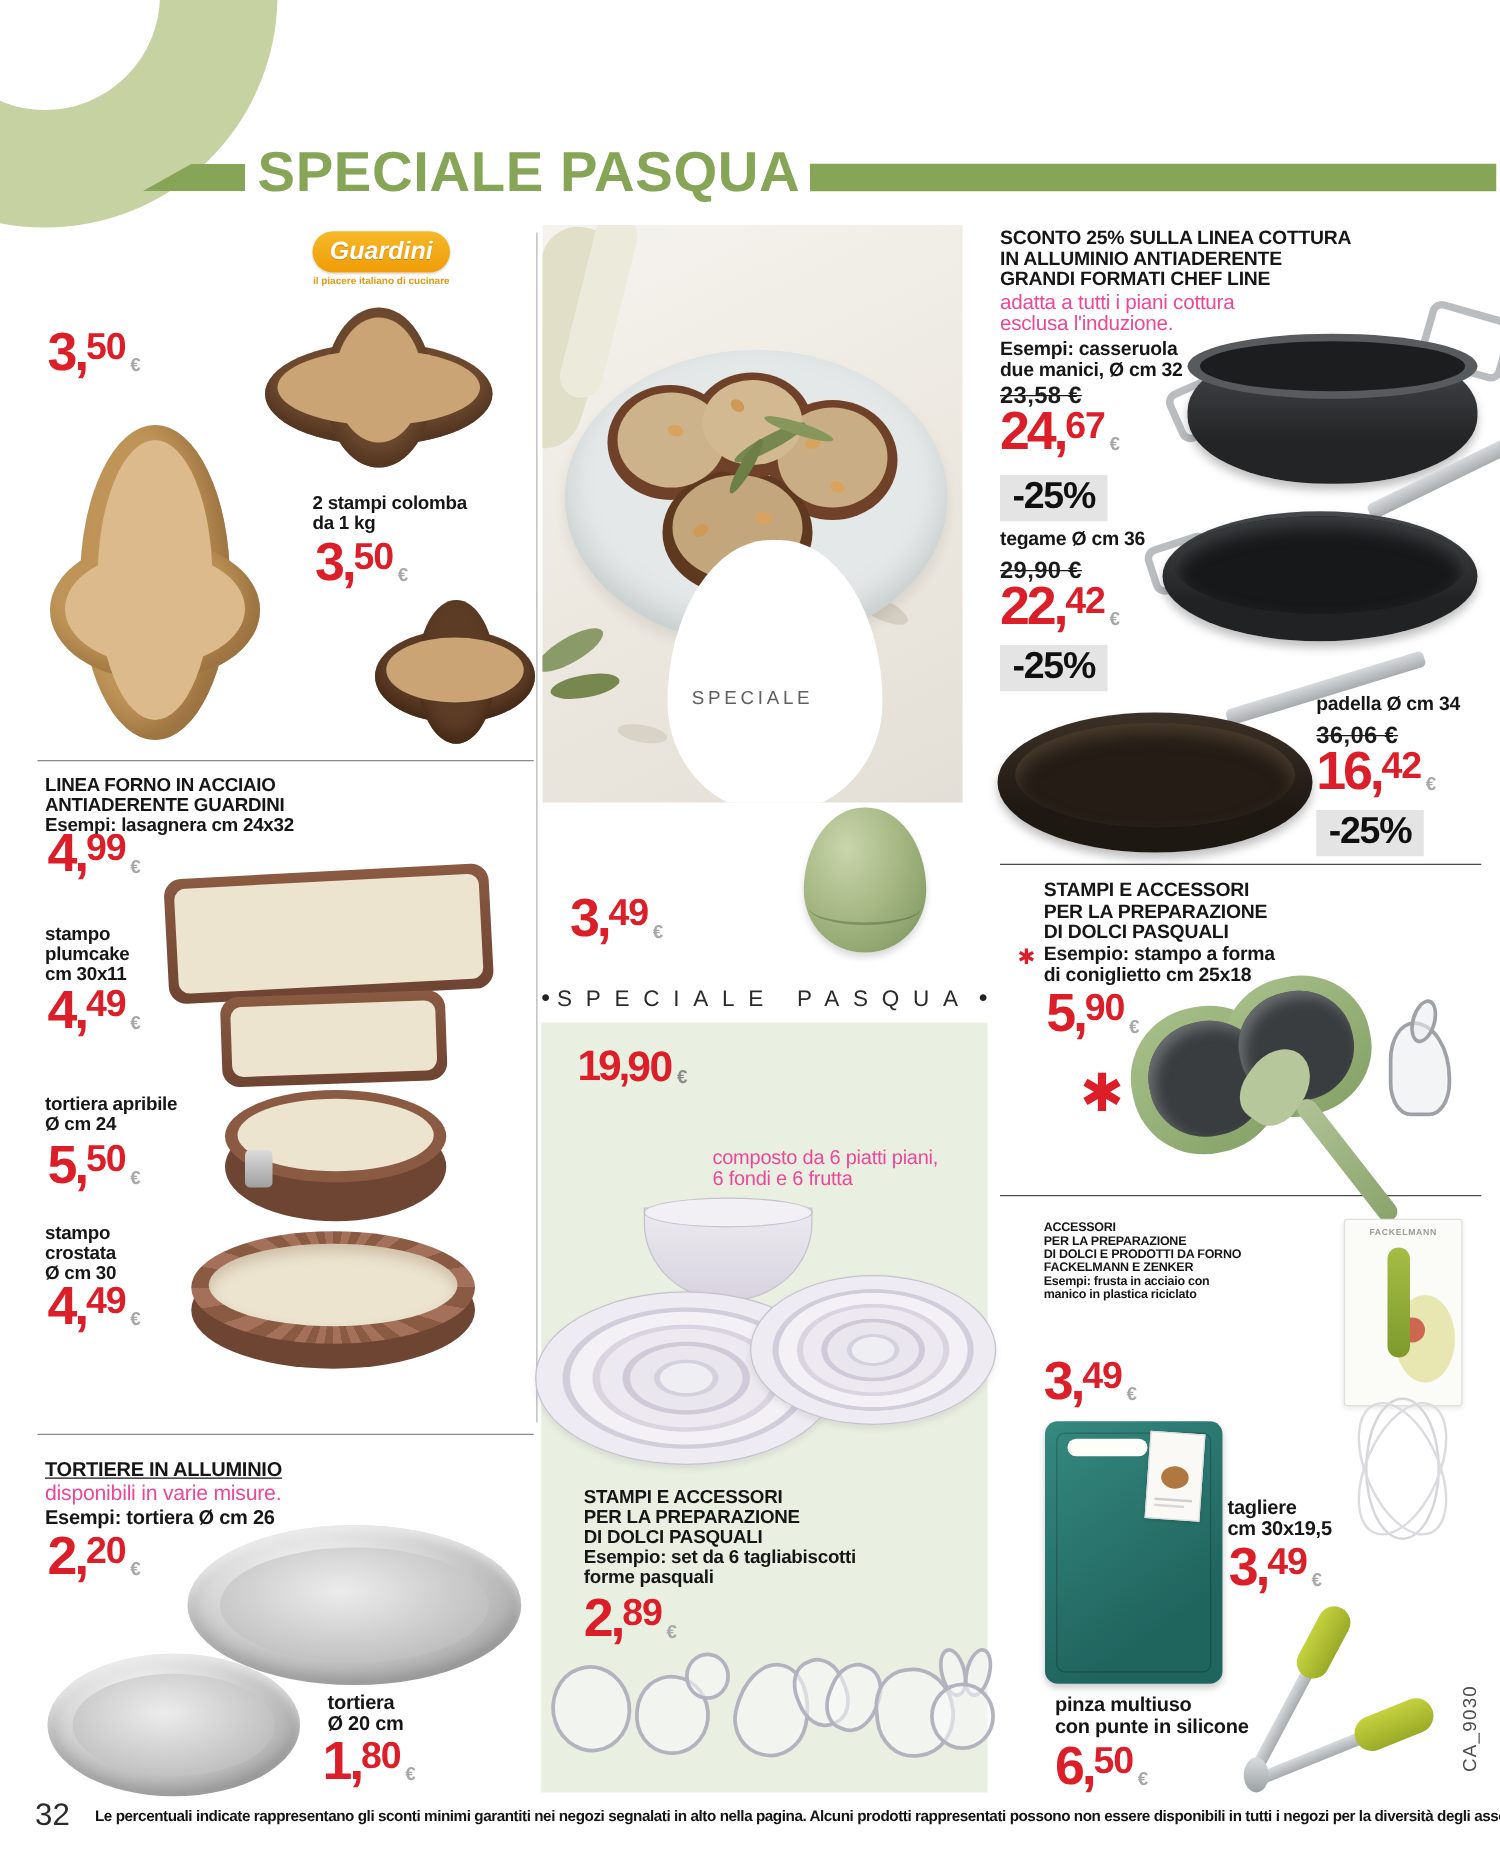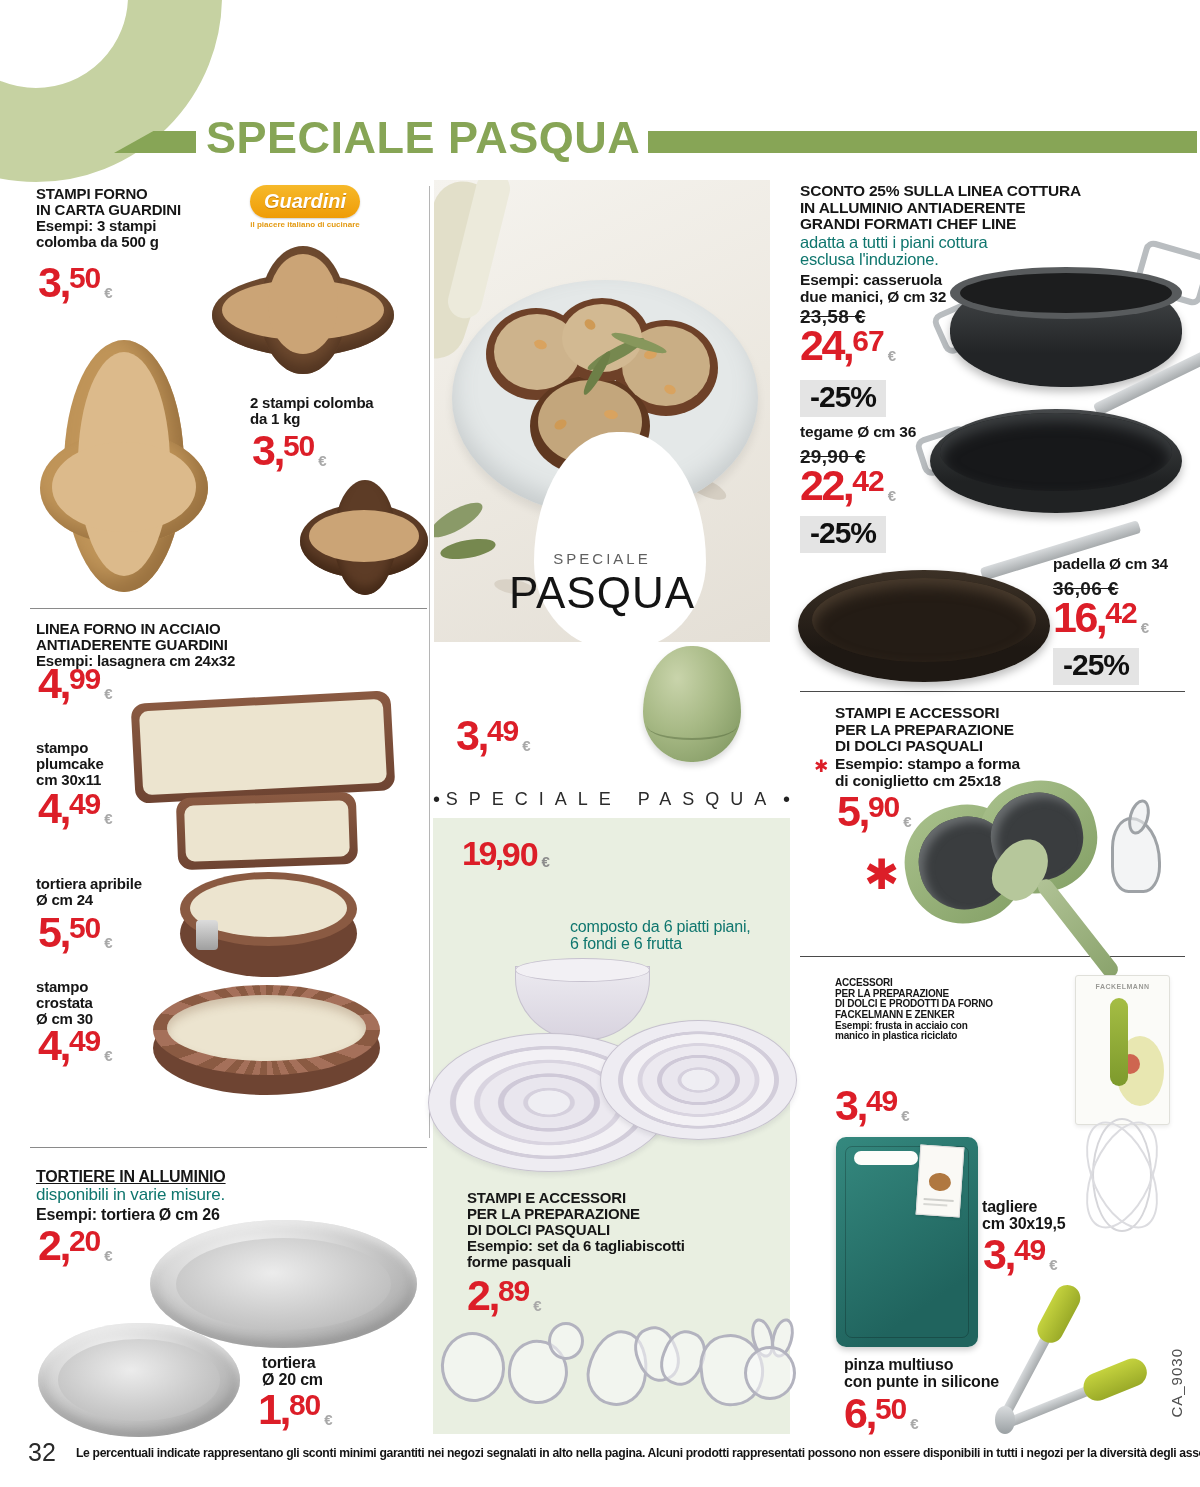--- a/index.html
+++ b/index.html
@@ -2,21 +2,21 @@
 <html><head>
 <meta charset="utf-8">
 <style>
   html,body{margin:0;padding:0;background:#fff;}
   #canvas{position:relative;width:1200px;height:1487px;background:#fff;overflow:hidden;
           font-family:"Liberation Sans","DejaVu Sans",sans-serif;}
   .abs{position:absolute;}
   
   .t{position:absolute;white-space:pre-line;font-weight:bold;font-size:15px;line-height:1.07;
      color:#161616;letter-spacing:-0.2px;}
-  .t.reg{font-weight:normal;color:#0f766e;}
+  .t.reg{font-weight:normal;color:#ec4899;}
   .t.big16{font-size:16px;text-decoration:underline;}
   
   .price{position:absolute;color:#dc1e28;font-weight:bold;display:flex;align-items:flex-start;line-height:0.82;}
   .price .m{font-size:43px;letter-spacing:-2.5px;}
   .price .d{font-size:30px;margin-top:1px;letter-spacing:-1px;}
   .price .e{font-size:15px;color:#a8a8a8;margin-left:4px;align-self:flex-end;letter-spacing:0;line-height:1;}
   .price.big .m{font-size:34px;}
   .price.big .d{font-size:34px;}
   .old{position:absolute;font-size:19px;font-weight:bold;color:#1b1b1b;text-decoration:line-through;letter-spacing:0.3px;}
   .badge{position:absolute;background:#e4e4e4;color:#101010;font-weight:bold;font-size:30px;
@@ -45,24 +45,20 @@
   <div class="abs" style="left:114px;top:131px;width:82px;height:22px;background:#87a556;clip-path:polygon(48% 0,100% 0,100% 100%,0 100%);"></div>
   <div class="abs" style="left:206px;top:112px;font-size:45px;font-weight:bold;color:#87a556;letter-spacing:0.5px;">SPECIALE PASQUA</div>
   <div class="abs" style="left:648px;top:131px;width:549px;height:22px;background:#87a556;"></div>
 
   <div class="vline" style="left:429px;top:186px;height:952px;"></div>
   <div class="hline" style="left:30px;top:608px;width:397px;"></div>
   <div class="hline" style="left:30px;top:1147px;width:397px;"></div>
   <div class="hline" style="left:800px;top:691px;width:385px;background:#4a4a4a;"></div>
   <div class="hline" style="left:800px;top:956px;width:385px;background:#4a4a4a;"></div>
 
-  <div class="t" style="left:36px;top:186px;">STAMPI FORNO
-IN CARTA GUARDINI
-Esempi: 3 stampi
-colomba da 500 g</div>
 
   <div class="abs" style="left:250px;top:185px;width:110px;height:33px;background:linear-gradient(#f6b92a,#ef9c07);border-radius:17px;
               box-shadow:0 1px 2px rgba(0,0,0,0.2);display:flex;align-items:center;justify-content:center;">
     <span style="color:#fff;font-weight:bold;font-size:20px;letter-spacing:0;text-shadow:0 1px 0 #c87f06;font-style:italic;">Guardini</span>
   </div>
   <div class="abs" style="left:240px;top:220px;width:130px;text-align:center;font-size:8px;font-weight:bold;color:#e39a12;">il piacere italiano di cucinare</div>
 
   <div class="price" style="left:38px;top:265px;">
     <span class="m">3,</span>
       <span class="d">50</span>
@@ -196,21 +192,20 @@
     <div class="lobe" style="left:150px;top:140px;width:12px;height:9px;background:#cf9a55;transform:rotate(40deg);"></div>
     <div class="lobe" style="left:170px;top:230px;width:14px;height:9px;background:#d9a35f;transform:rotate(10deg);"></div>
     <div class="lobe" style="left:120px;top:240px;width:13px;height:9px;background:#cf9a55;transform:rotate(-30deg);"></div>
     <div class="lobe" style="left:230px;top:205px;width:12px;height:9px;background:#d9a35f;transform:rotate(25deg);"></div>
     <div class="lobe" style="left:150px;top:168px;width:64px;height:12px;background:#76884f;transform:rotate(-28deg);"></div>
     <div class="lobe" style="left:176px;top:158px;width:58px;height:10px;background:#87975c;transform:rotate(18deg);"></div>
     <div class="lobe" style="left:138px;top:188px;width:50px;height:10px;background:#6d7f47;transform:rotate(-60deg);"></div>
 
     <div class="abs" style="left:100px;top:252px;width:172px;height:218px;background:#fff;border-radius:50% 50% 50% 50% / 62% 62% 42% 42%;"></div>
     <div class="abs" style="left:36px;top:370px;width:264px;text-align:center;font-size:15px;letter-spacing:3px;color:#5f5f5f;z-index:3;">SPECIALE</div>
-    <div class="abs" style="left:36px;top:388px;width:264px;text-align:center;font-size:44px;color:#141414;letter-spacing:1px;z-index:3;">PASQUA</div>
   </div>
 
   <div class="price" style="left:456px;top:718px;">
     <span class="m">3,</span>
       <span class="d">49</span>
       <span class="e">€</span>
   </div>
 
   <div class="abs" style="left:643px;top:646px;width:98px;height:116px;border-radius:50% 50% 50% 50%/58% 58% 44% 44%;
               background:radial-gradient(ellipse at 35% 28%,#c9d4ab 0%,#a7b985 45%,#8aa06a 80%,#7b9160 100%);

